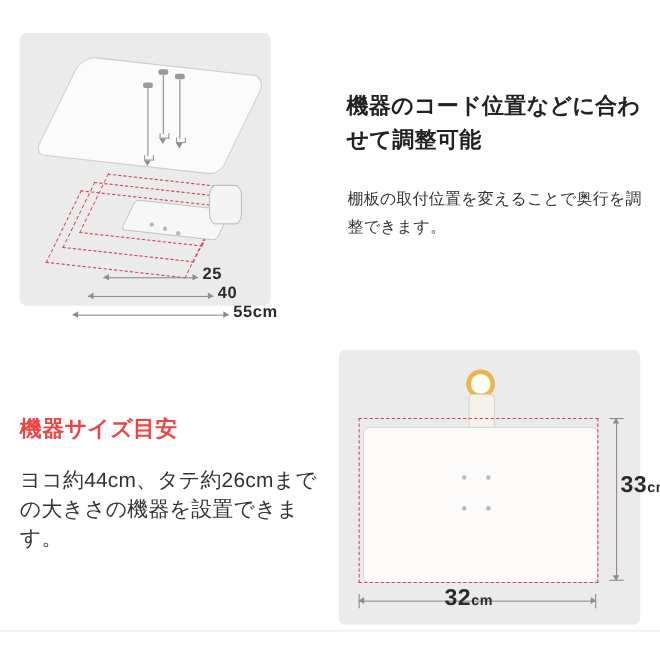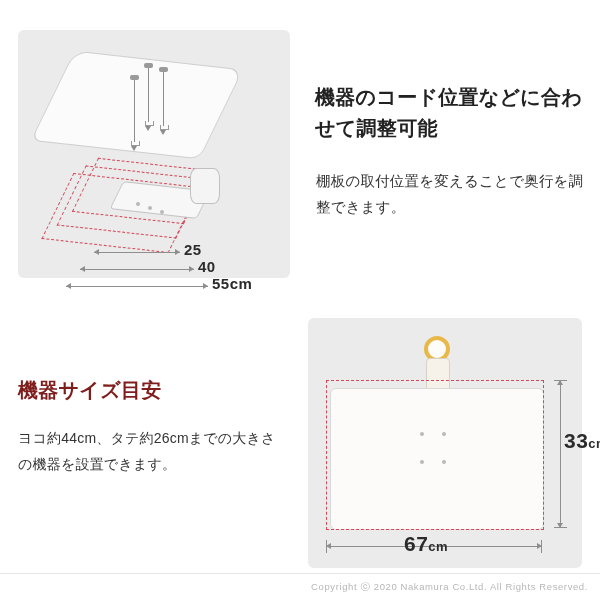--- a/index.html
+++ b/index.html
@@ -23,21 +23,21 @@
 
   
   .panel {
     position: absolute;
     background: #ebebeb;
     border-radius: 6px;
   }
   #panel-top-left {
     left: 18px;
     top: 30px;
-    width: 272px;
+    width: 228px;
     height: 248px;
   }
   #panel-bottom-right {
     left: 308px;
     top: 318px;
     width: 274px;
     height: 250px;
   }
 
   
@@ -157,29 +157,29 @@
     letter-spacing: 0.2px;
   }
   #headline-left {
     position: absolute;
     left: 18px;
     top: 375px;
     width: 260px;
     font-size: 20px;
     line-height: 30px;
     font-weight: bold;
-    color: #7f1d1d;
+    color: #ef4444;
     letter-spacing: 0.3px;
   }
   #body-left {
     position: absolute;
     left: 18px;
     top: 425px;
     width: 272px;
-    font-size: 14px;
+    font-size: 19px;
     line-height: 26px;
     color: #333333;
     letter-spacing: 0.2px;
   }
 
   
   .board-top {
     position: absolute;
     background: #fcfbf9;
     border: 1px solid #d9d9d9;
@@ -336,19 +336,18 @@
       <span class="cap-r"></span>
     </div>
     <div class="tick" style="left:18px; top:222px; width:1px; height:13px;"></div>
     <div class="tick" style="left:233px; top:222px; width:1px; height:13px;"></div>
   </div>
 
   <div class="dim-label" style="left:564px; top:430px; font-size:21px; line-height:22px; text-align:center;">
     <span>33</span><span class="small-unit" style="font-size:13px;">cm</span>
   </div>
   <div class="dim-label" style="left:404px; top:532px; font-size:21px;">
-    <span>67</span><span class="small-unit" style="font-size:13px;">cm</span>
+    <span>32</span><span class="small-unit" style="font-size:13px;">cm</span>
   </div>
 
   <div id="footer-bar"></div>
-  <div id="copyright">Copyright ⓒ 2020 Nakamura Co.Ltd. All Rights Reserved.</div>
 
 </div>
 
 </body></html>

